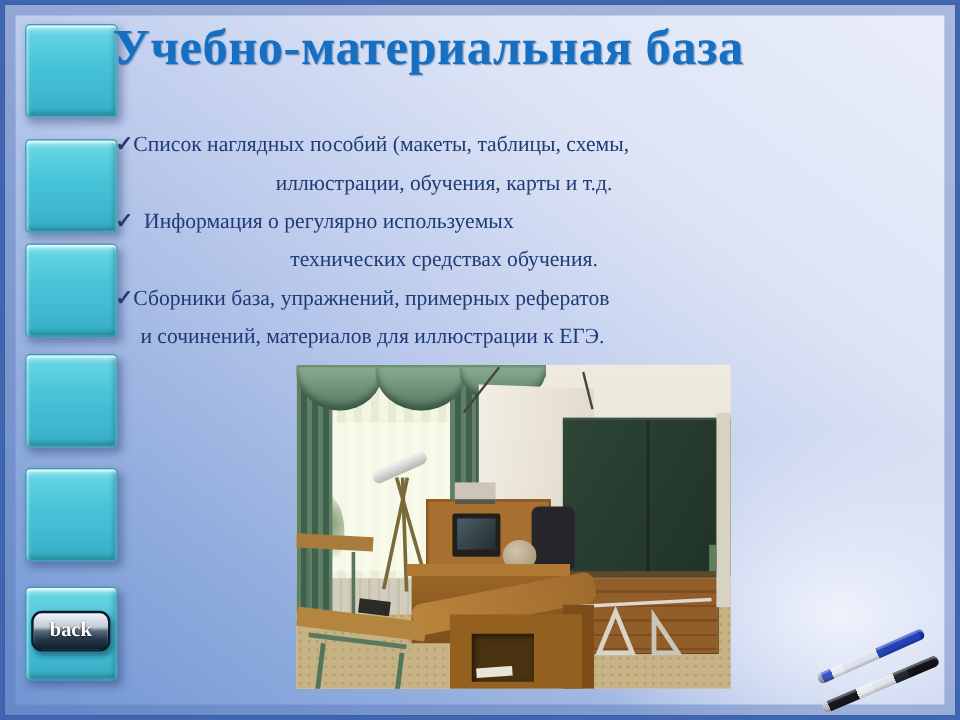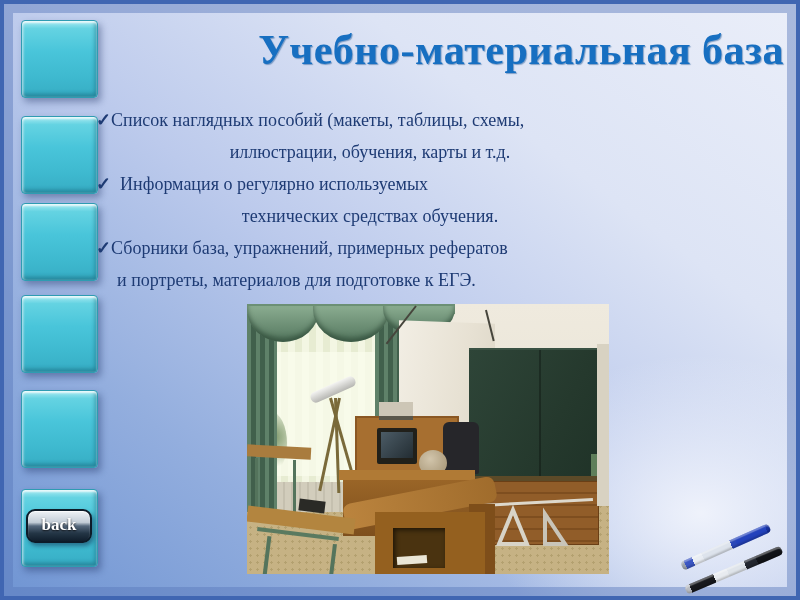--- a/index.html
+++ b/index.html
@@ -23,21 +23,21 @@
   .sq1{top:16px}.sq2{top:112px}.sq3{top:199px}.sq4{top:291px}.sq5{top:386px}.sq6{top:485px}
 
   .back-btn{position:absolute;left:22px;top:505px;width:66px;height:34px;box-sizing:border-box;
     border:2px solid #0d1b28;border-radius:9px;cursor:pointer;
     background:linear-gradient(180deg,#eef2f6 0%,#c3cdd7 38%,#55687c 50%,#243646 74%,#101e2c 100%);
     color:#fff;font-weight:bold;font-size:17px;line-height:28px;text-align:center;
     text-shadow:0 1px 2px rgba(0,0,0,.85);
     box-shadow:2px 3px 4px rgba(10,25,60,.45), inset 0 1px 1px rgba(255,255,255,.8);}
 
   
-  .title{position:absolute;left:90px;top:22px;width:690px;text-align:right;
+  .title{position:absolute;left:90px;top:12px;width:690px;text-align:left;
     font-size:42px;font-weight:bold;color:#176fc1;letter-spacing:.5px;
     text-shadow:1px 1px 1px rgba(14,74,140,.45);}
   .textblock{position:absolute;left:92px;top:100px;width:660px;
     font-size:18px;line-height:32px;color:#1e3b74;}
   .line{white-space:nowrap;}
   .cent{width:548px;text-align:center;}
   .ind{padding-left:21px;}
   .chk{font-weight:bold;}
   .chk.sp{margin-right:9px;}
 
@@ -138,21 +138,21 @@
   <div class="back-btn">back</div>
 
   <div class="title">Учебно-материальная база</div>
 
   <div class="textblock">
     <div class="line"><span class="chk">✓</span><span>Список наглядных пособий (макеты, таблицы, схемы,</span></div>
     <div class="line cent"><span>иллюстрации, обучения, карты и т.д.</span></div>
     <div class="line"><span class="chk sp">✓</span><span>Информация о регулярно используемых</span></div>
     <div class="line cent"><span>технических средствах обучения.</span></div>
     <div class="line"><span class="chk">✓</span><span>Сборники база, упражнений, примерных рефератов</span></div>
-    <div class="line ind"><span>и портреты, материалов для подготовке к ЕГЭ.</span></div>
+    <div class="line ind"><span>и сочинений, материалов для иллюстрации к ЕГЭ.</span></div>
   </div>
 
   <div class="photo">
     <div class="ph-floor"></div>
     <div class="ph-window"></div>
     <div class="ph-winglow"></div>
     <div class="ph-plant"></div>
     <div class="ph-rad"></div>
     <div class="ph-drapeL"></div>
     <div class="ph-drapeM"></div>

